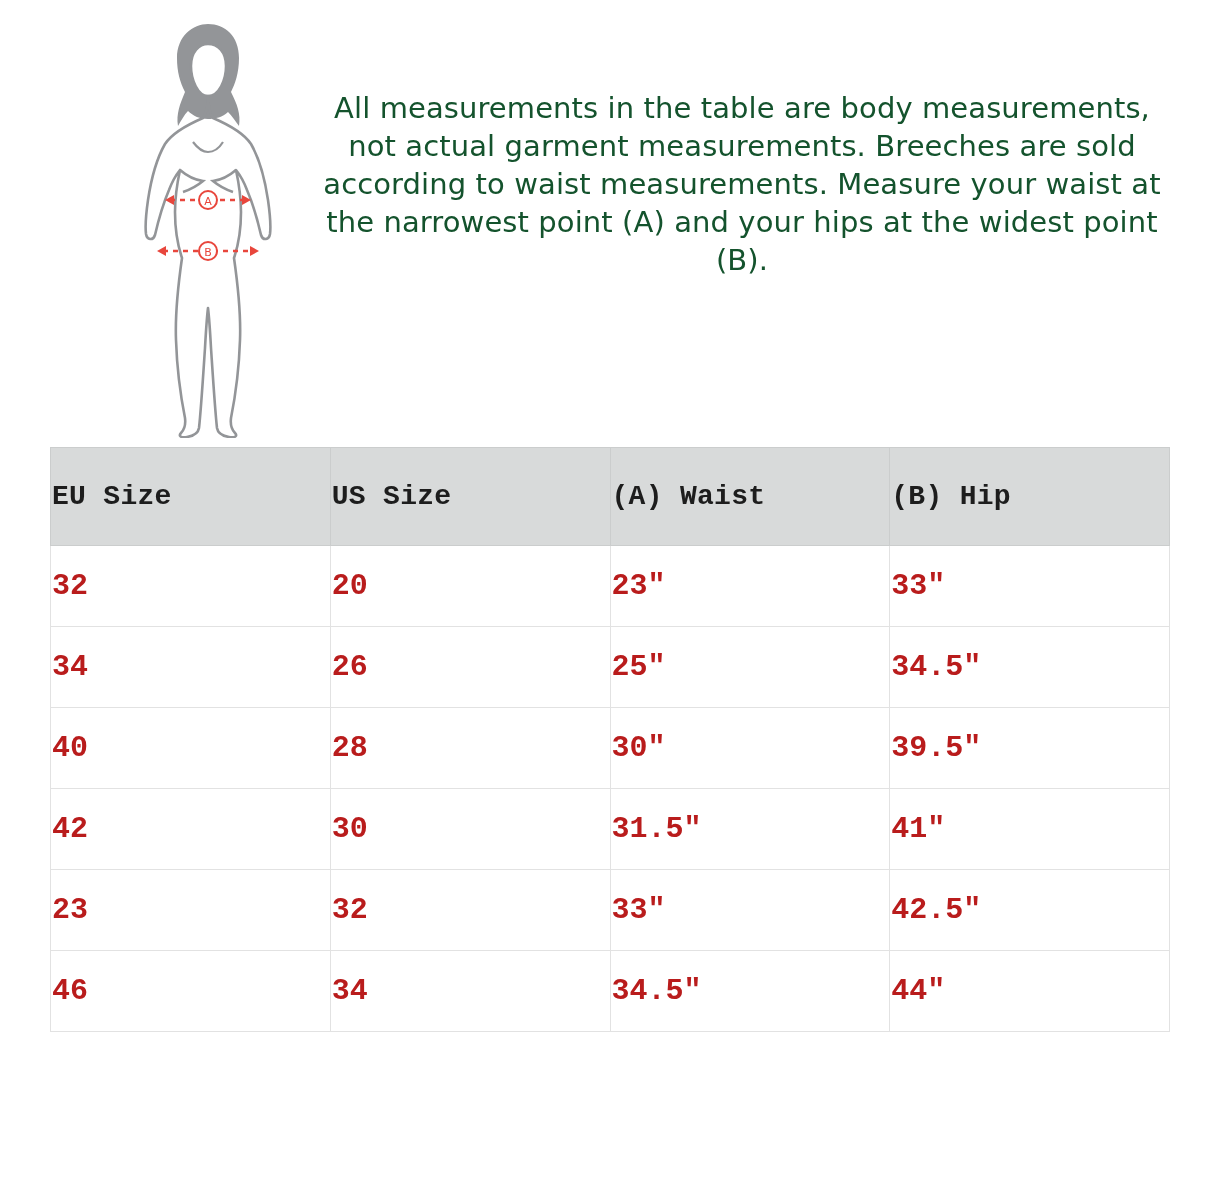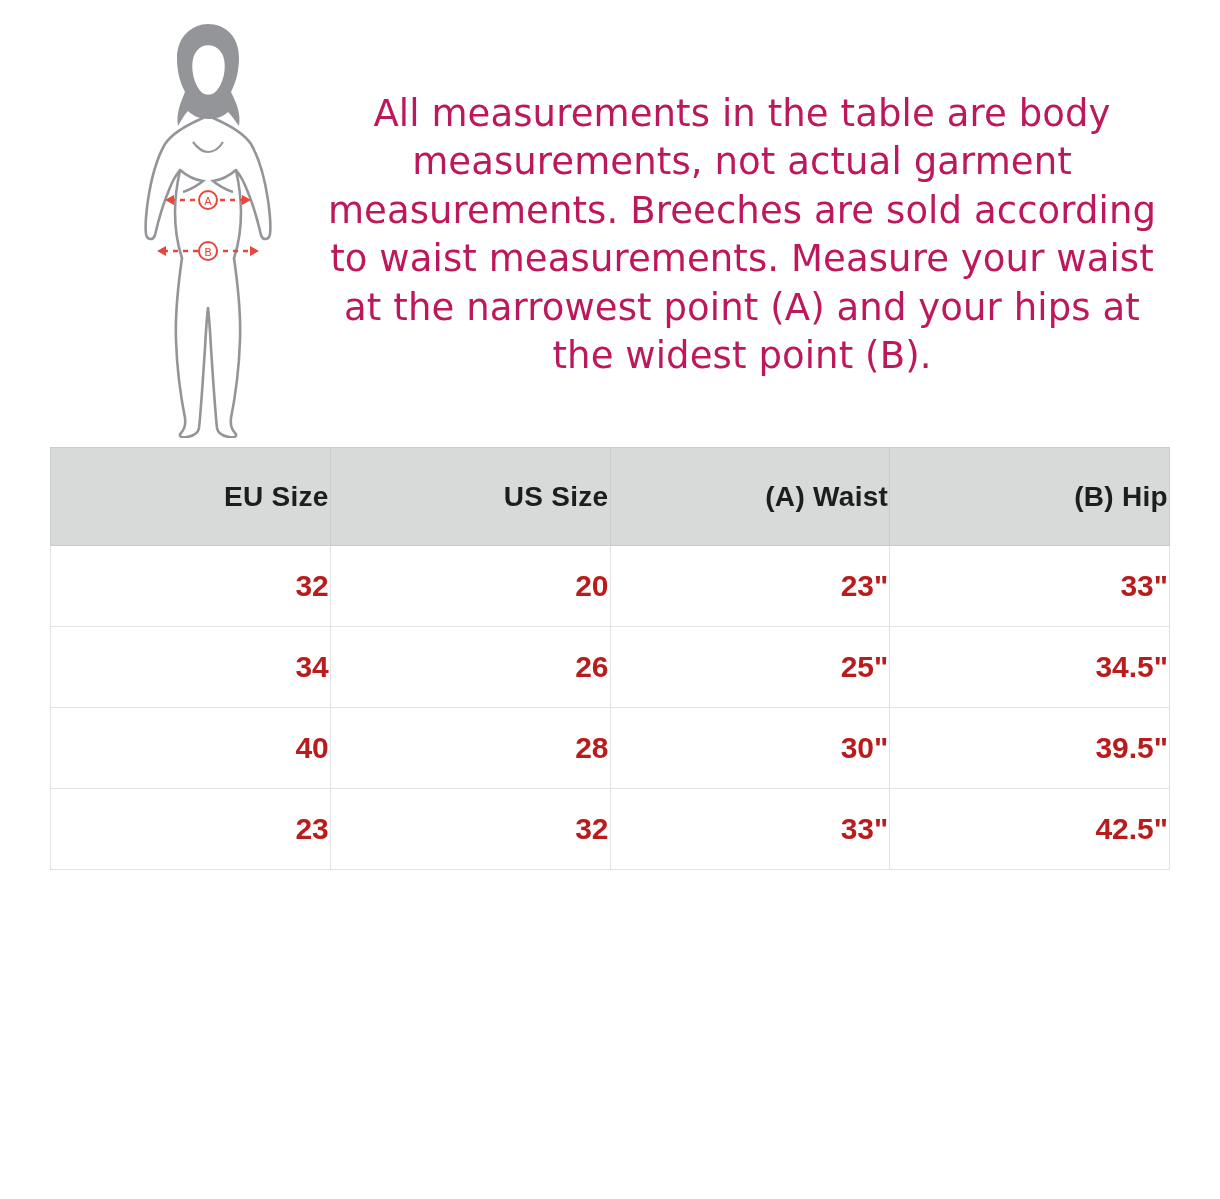--- a/index.html
+++ b/index.html
@@ -38,23 +38,23 @@
     height: 420px;
   }
 
   .figure-wrap svg {
     display: block;
   }
 
   .intro {
     flex: 1 1 auto;
     text-align: center;
-    font-size: 37px;
+    font-size: 29px;
     line-height: 1.31;
-    color: #be185d;
+    color: #14532d;
     padding: 72px 4px 0 18px;
     letter-spacing: 0.1px;
     font-family: "DejaVu Sans", sans-serif;
   }
 
   
   .table-wrap {
     position: absolute;
     left: 50px;
     right: 50px;
@@ -62,23 +62,23 @@
   }
 
   table.size-table {
     width: 100%;
     border-collapse: collapse;
     table-layout: fixed;
   }
 
   table.size-table th,
   table.size-table td {
-    text-align: right;
+    text-align: left;
     border: 1px solid #d9d9d9;
-    font-family: Liberation Sans, sans-serif;
+    font-family: Liberation Mono, monospace;
   }
 
   table.size-table thead th {
     background: #d8dada;
     color: #1d1d1d;
     font-size: 28px;
     font-weight: bold;
     height: 95px;
     border-color: #cbcdcd;
     letter-spacing: 0.3px;
@@ -166,22 +166,34 @@
           <td>25"</td>
           <td>34.5"</td>
         </tr>
         <tr>
           <td>40</td>
           <td>28</td>
           <td>30"</td>
           <td>39.5"</td>
         </tr>
         <tr>
+          <td>42</td>
+          <td>30</td>
+          <td>31.5"</td>
+          <td>41"</td>
+        </tr>
+        <tr>
           <td>23</td>
           <td>32</td>
           <td>33"</td>
           <td>42.5"</td>
+        </tr>
+        <tr>
+          <td>46</td>
+          <td>34</td>
+          <td>34.5"</td>
+          <td>44"</td>
         </tr>
       </tbody>
     </table>
   </div>
 
 </div>
 
 </body></html>

